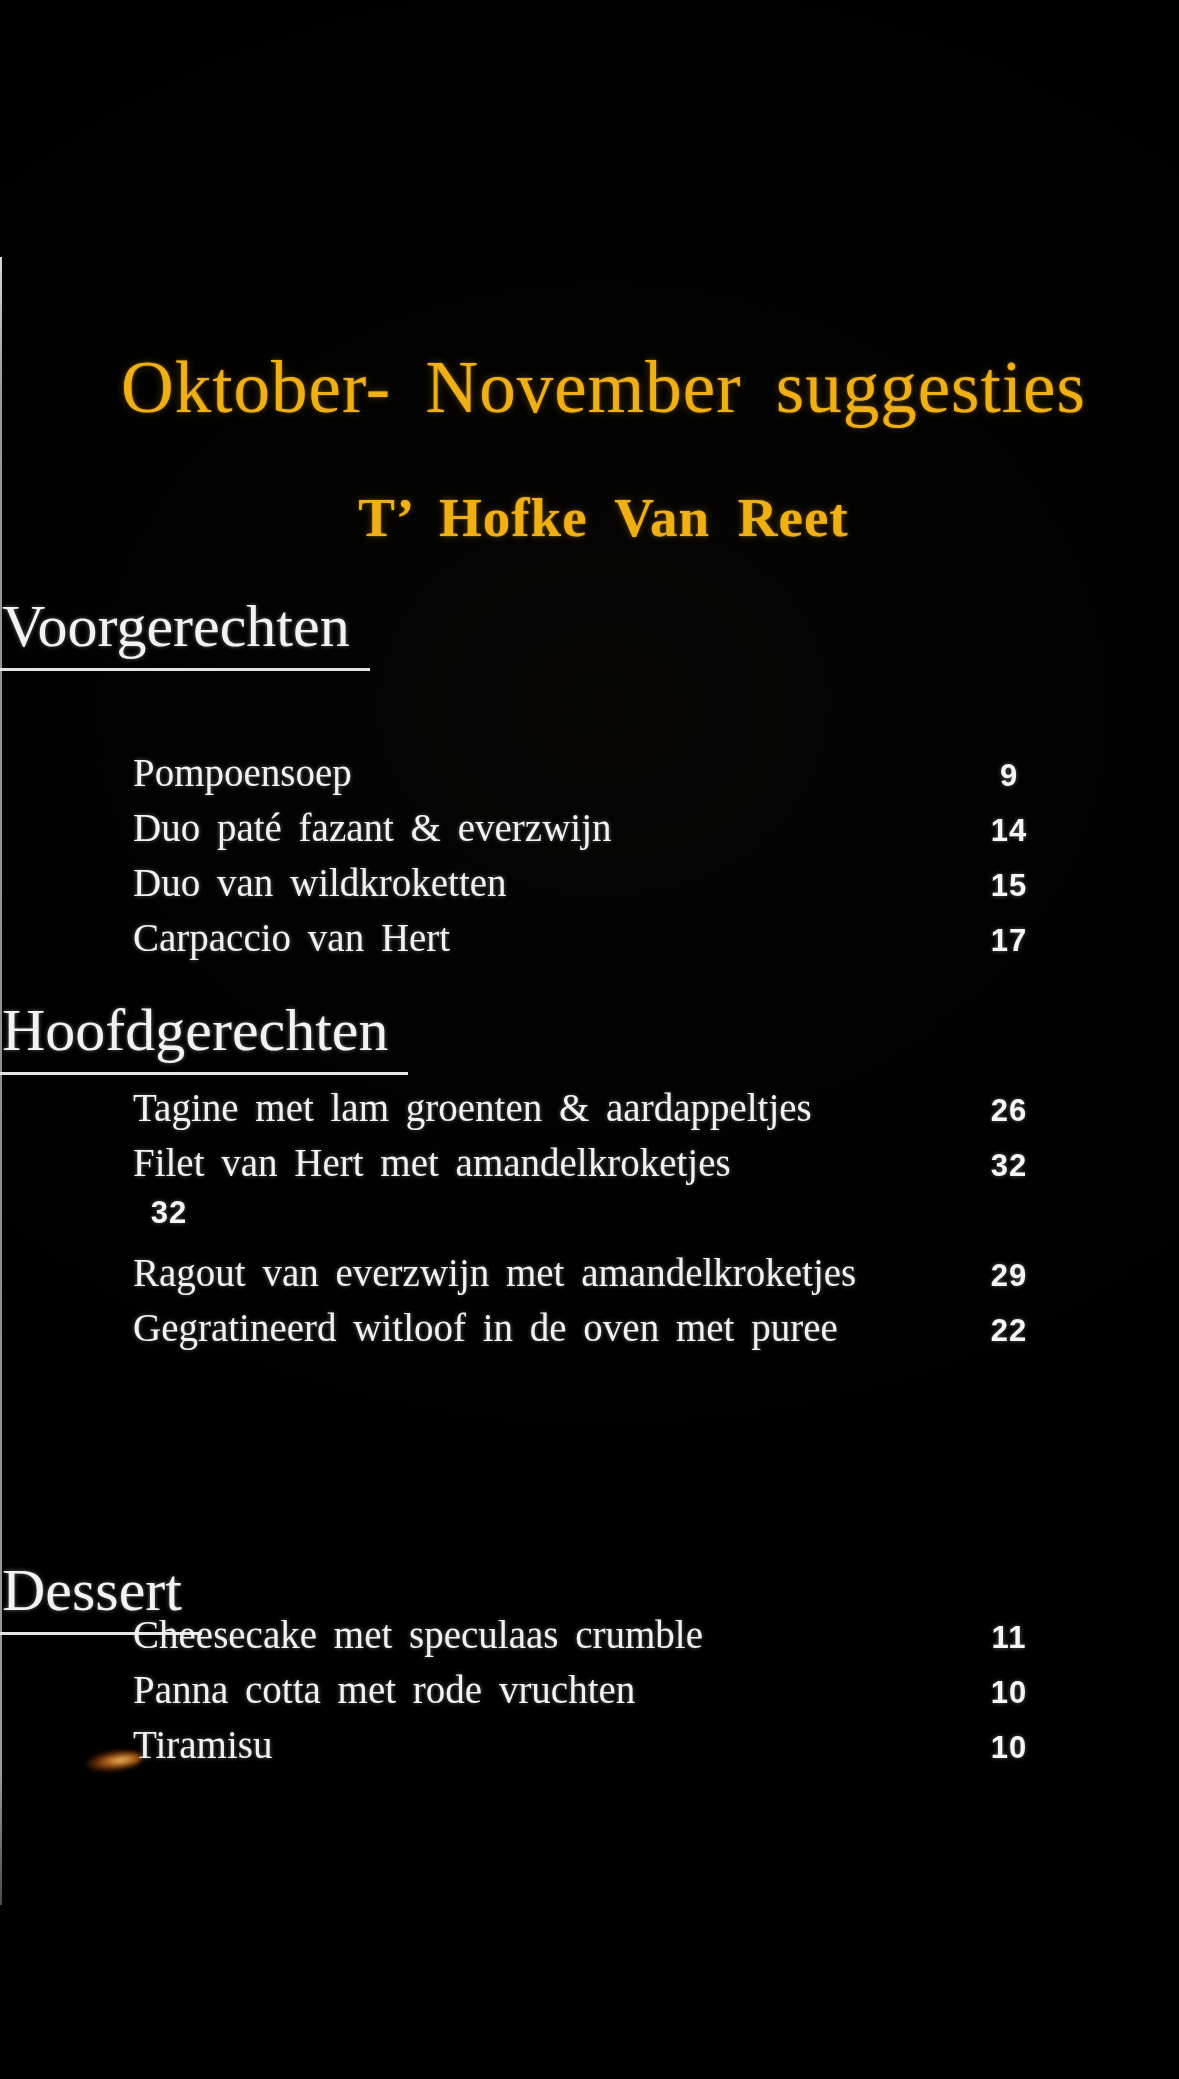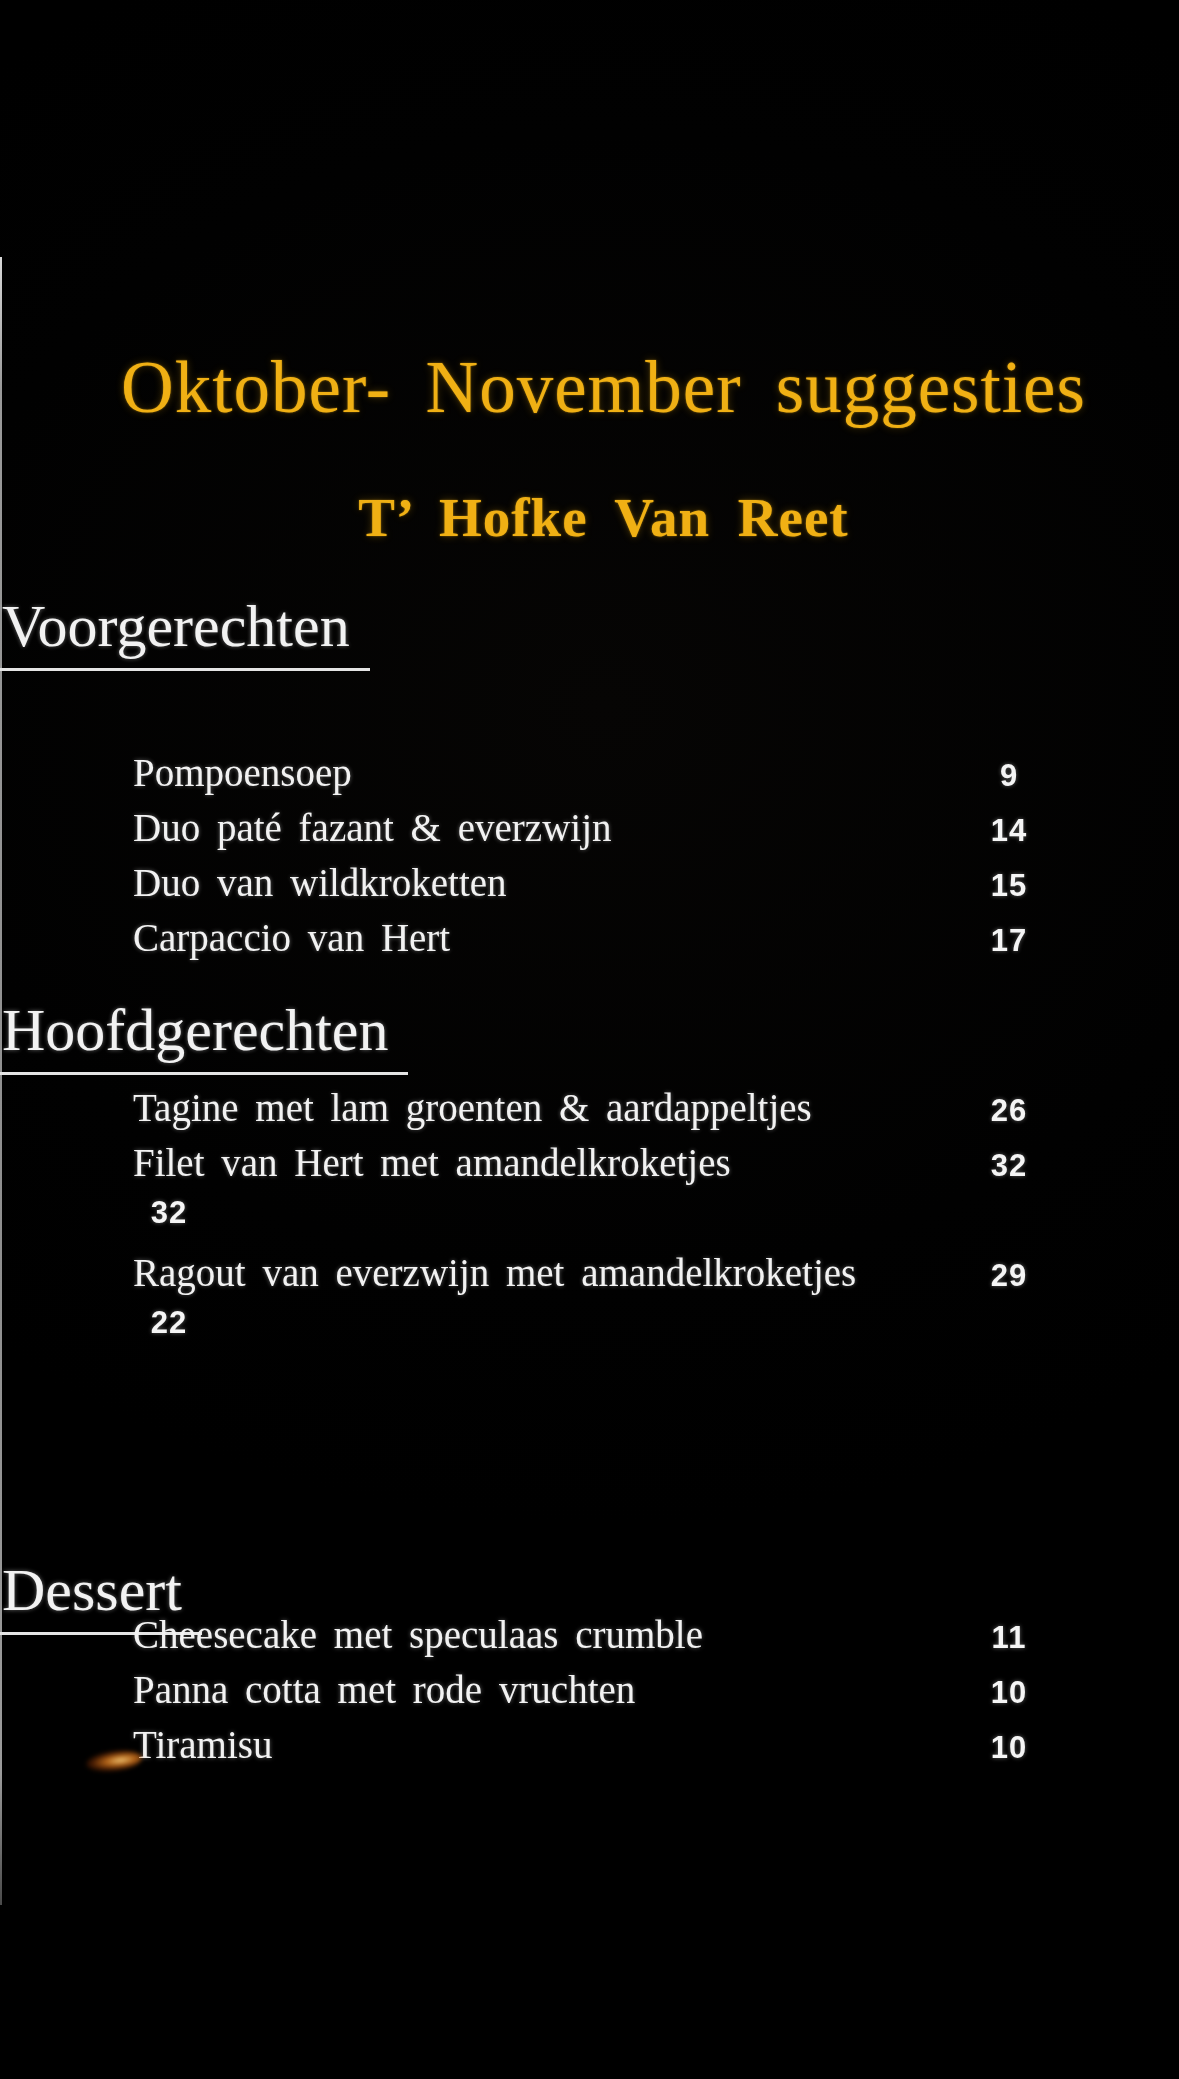--- a/index.html
+++ b/index.html
@@ -163,20 +163,21 @@
       <span class="item-price">32</span>
     </div>
     <div class="row">
       <span class="item-price">32</span>
     </div>
     <div class="row">
       <span class="item-name">Ragout van everzwijn met amandelkroketjes</span>
       <span class="item-price">29</span>
     </div>
     <div class="row">
+      <span class="item-name">Gegratineerd witloof in de oven met puree</span>
       <span class="item-price">22</span>
     </div>
   </div>
 
   <h3 class="section-heading heading-dessert">
     <span class="heading-text">Dessert</span>
   </h3>
   <div class="items items-dessert">
     <div class="row">
       <span class="item-name">Cheesecake met speculaas crumble</span>

